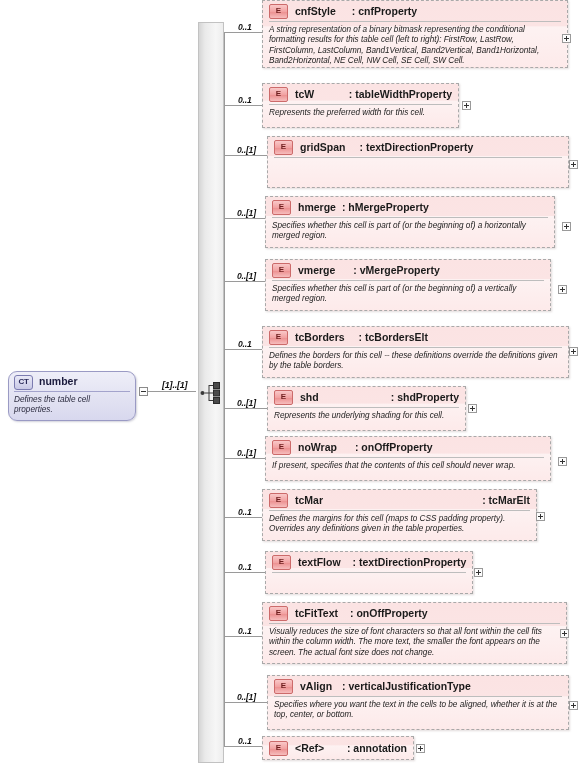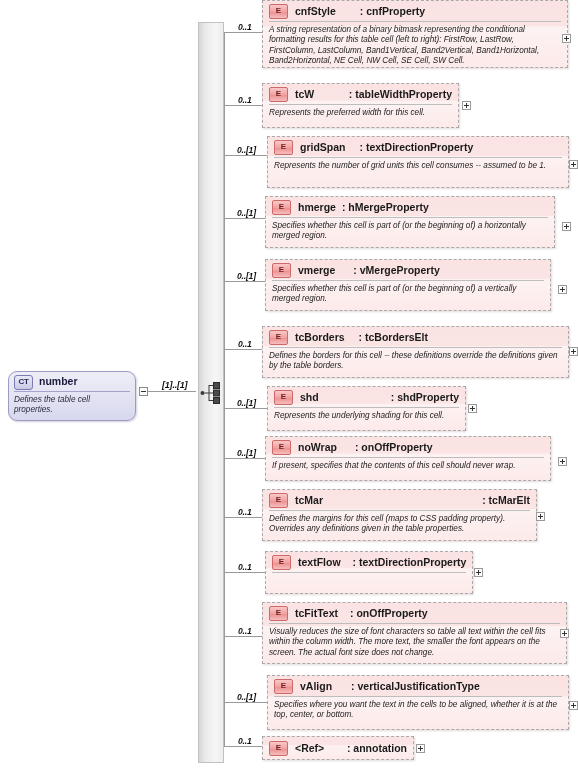--- a/index.html
+++ b/index.html
@@ -264,21 +264,21 @@
   </div>
 
   <div class="trunk" style="top:32px;height:714px;"></div>
 
   <div class="branch" style="left:224px; top:32px; width:38px;"></div>
   <div class="occ" style="left:238px; top:22px;">0..1</div>
   <div class="elt" style="left:262px; top:0px; width:306px; height:68px;">
     <div class="elt-head">
       <span class="e-badge">E</span>
       <span class="e-name">cnfStyle</span>
-      <span class="e-type" style="margin-left:18px;text-align:center;">: cnfProperty</span>
+      <span class="e-type" style="margin-left:10px;text-align:center;">: cnfProperty</span>
     </div>
     <div class="e-rule"></div>
     <div class="e-doc">A string representation of a binary bitmask representing the conditional formatting results for this table cell (left to right): FirstRow, LastRow, FirstColumn, LastColumn, Band1Vertical, Band2Vertical, Band1Horizontal, Band2Horizontal, NE Cell, NW Cell, SE Cell, SW Cell.</div>
   </div>
   <div class="stub" style="left:568px; top:38px; width:3px;"></div>
   <div class="plus" style="left:562px; top:34px;"></div>
 
   <div class="branch" style="left:224px; top:105px; width:38px;"></div>
   <div class="occ" style="left:238px; top:95px;">0..1</div>
   <div class="elt" style="left:262px; top:83px; width:197px; height:45px;">
@@ -294,21 +294,20 @@
 
   <div class="branch" style="left:224px; top:155px; width:43px;"></div>
   <div class="occ" style="left:237px; top:145px;">0..[1]</div>
   <div class="elt" style="left:267px; top:136px; width:302px; height:52px;">
     <div class="elt-head">
       <span class="e-badge">E</span>
       <span class="e-name">gridSpan</span>
       <span class="e-type" style="margin-left:8px;">: textDirectionProperty</span>
     </div>
     <div class="e-rule"></div>
-    <div class="e-doc">Represents the number of grid units this cell consumes -- assumed to be 1.</div>
   </div>
   <div class="plus" style="left:569px; top:160px;"></div>
 
   <div class="branch" style="left:224px; top:218px; width:41px;"></div>
   <div class="occ" style="left:237px; top:208px;">0..[1]</div>
   <div class="elt" style="left:265px; top:196px; width:290px; height:52px;">
     <div class="elt-head">
       <span class="e-badge">E</span>
       <span class="e-name">hmerge</span>
       <span class="e-type" style="margin-left:0;">: hMergeProperty</span>
@@ -397,31 +396,31 @@
 
   <div class="branch" style="left:224px; top:636px; width:38px;"></div>
   <div class="occ" style="left:238px; top:626px;">0..1</div>
   <div class="elt" style="left:262px; top:602px; width:305px; height:62px;">
     <div class="elt-head">
       <span class="e-badge">E</span>
       <span class="e-name">tcFitText</span>
       <span class="e-type" style="margin-left:6px;">: onOffProperty</span>
     </div>
     <div class="e-rule"></div>
-    <div class="e-doc">Visually reduces the size of font characters so table all text within the cell fits within the column width. The more text, the smaller the font appears on the screen. The actual font size does not change.</div>
+    <div class="e-doc">Visually reduces the size of font characters so that all font within the cell fits within the column width. The more text, the smaller the font appears on the screen. The actual font size does not change.</div>
   </div>
   <div class="plus" style="left:560px; top:629px;"></div>
 
   <div class="branch" style="left:224px; top:702px; width:43px;"></div>
   <div class="occ" style="left:237px; top:692px;">0..[1]</div>
   <div class="elt" style="left:267px; top:675px; width:302px; height:55px;">
     <div class="elt-head">
       <span class="e-badge">E</span>
       <span class="e-name">vAlign</span>
-      <span class="e-type" style="margin-left:13px;">: verticalJustificationType</span>
+      <span class="e-type" style="margin-left:4px;">: verticalJustificationType</span>
     </div>
     <div class="e-rule"></div>
     <div class="e-doc">Specifies where you want the text in the cells to be aligned, whether it is at the top, center, or bottom.</div>
   </div>
   <div class="plus" style="left:569px; top:701px;"></div>
 
   <div class="branch" style="left:224px; top:746px; width:38px;"></div>
   <div class="occ" style="left:238px; top:736px;">0..1</div>
   <div class="elt" style="left:262px; top:736px; width:152px; height:24px;">
     <div class="elt-head" style="height:22px;">

